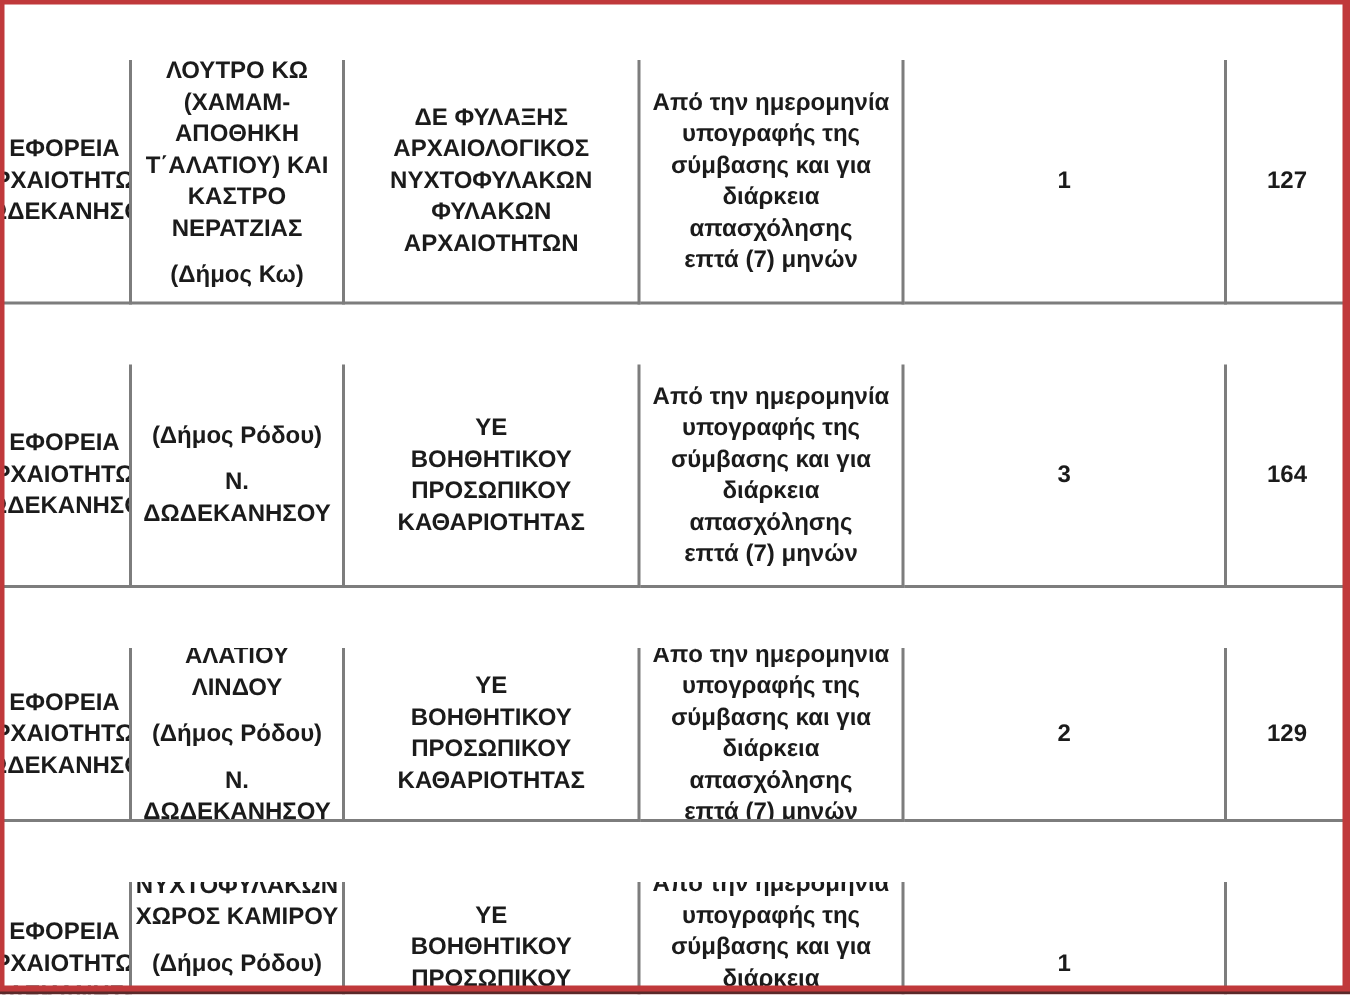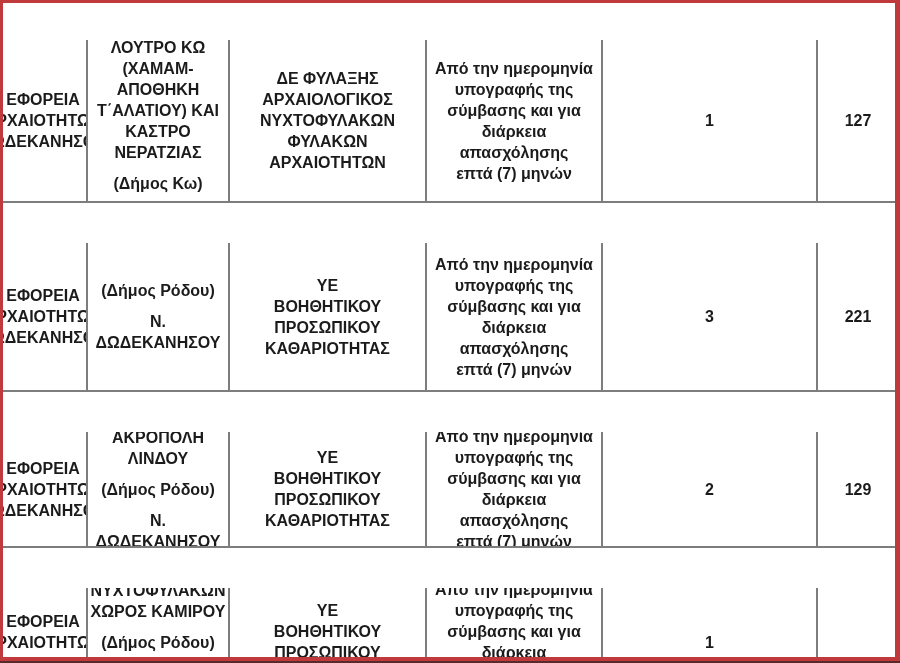--- a/index.html
+++ b/index.html
@@ -80,26 +80,26 @@
 ΒΟΗΘΗΤΙΚΟΥ
 ΠΡΟΣΩΠΙΚΟΥ
 ΚΑΘΑΡΙΟΤΗΤΑΣ</div>
     <div class="cell">Από την ημερομηνία
 υπογραφής της
 σύμβασης και για
 διάρκεια απασχόλησης
 επτά (7) μηνών</div>
     <div class="cell">3</div>
 
-    <div class="cell">221</div>
+    <div class="cell">164</div>
     <div class="cell">ΕΦΟΡΕΙΑ
 ΑΡΧΑΙΟΤΗΤΩΝ
 ΔΩΔΕΚΑΝΗΣΟΥ</div>
     <div class="cell">
-      <p>ΑΚΡΟΠΟΛΗ ΛΙΝΔΟΥ</p>
+      <p>ΑΛΑΤΙΟΥ ΛΙΝΔΟΥ</p>
       <p>(Δήμος Ρόδου)</p>
       <p>Ν. ΔΩΔΕΚΑΝΗΣΟΥ</p>
     </div>
     <div class="cell">ΥΕ
 ΒΟΗΘΗΤΙΚΟΥ
 ΠΡΟΣΩΠΙΚΟΥ
 ΚΑΘΑΡΙΟΤΗΤΑΣ</div>
     <div class="cell">Από την ημερομηνία
 υπογραφής της
 σύμβασης και για

